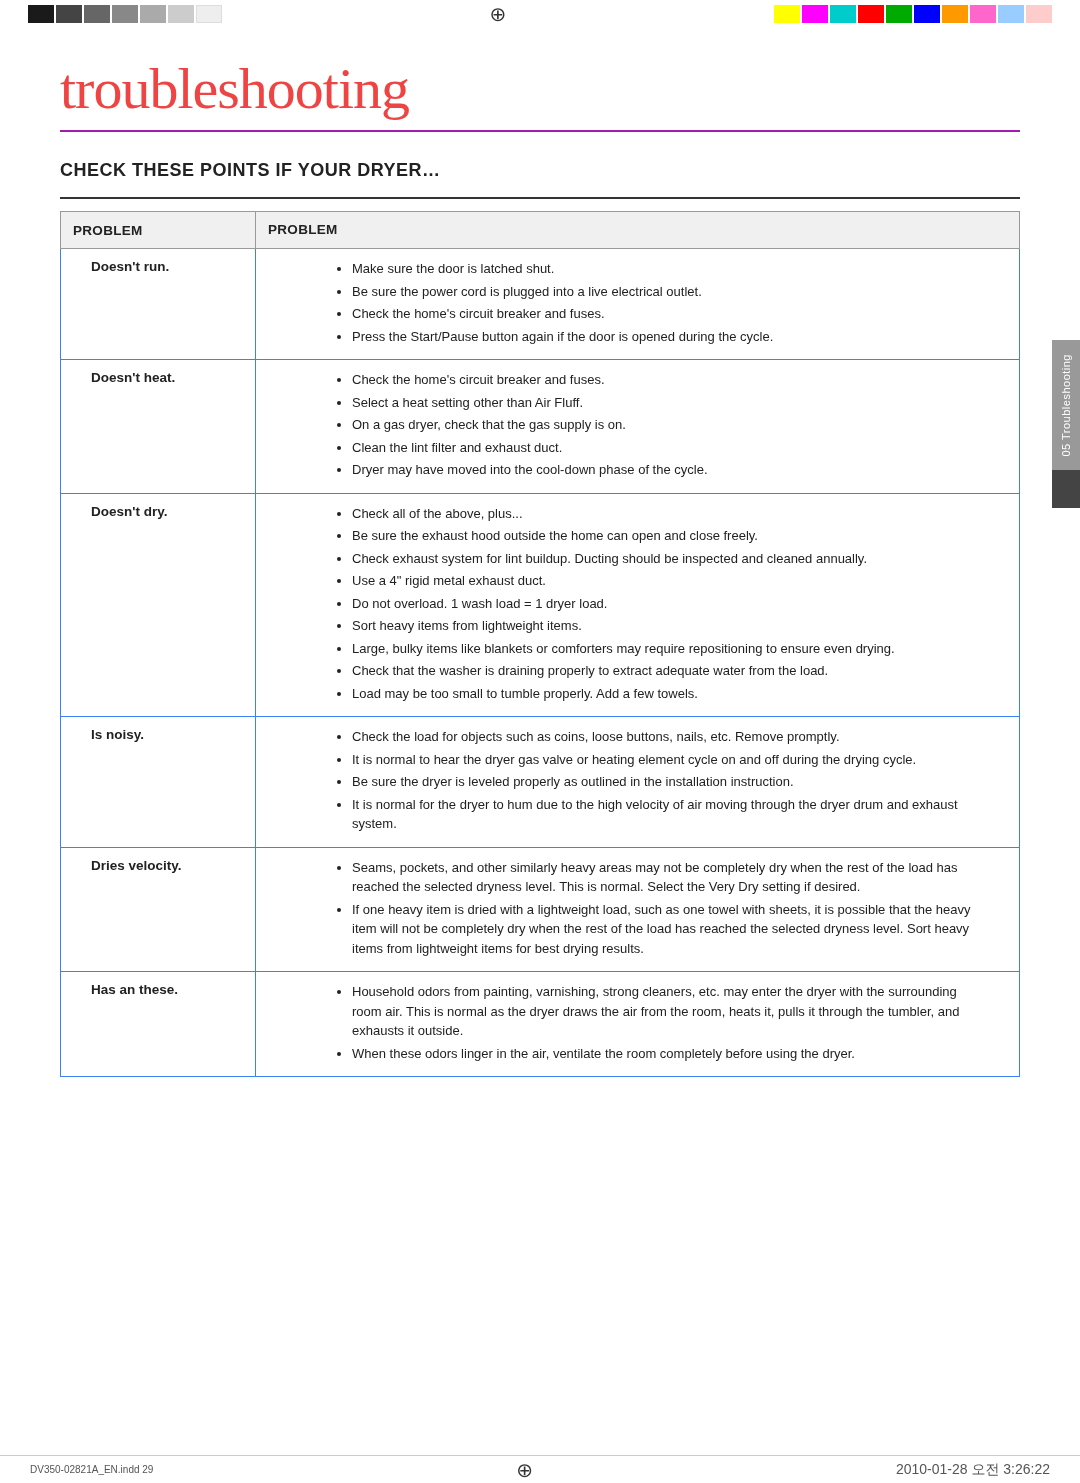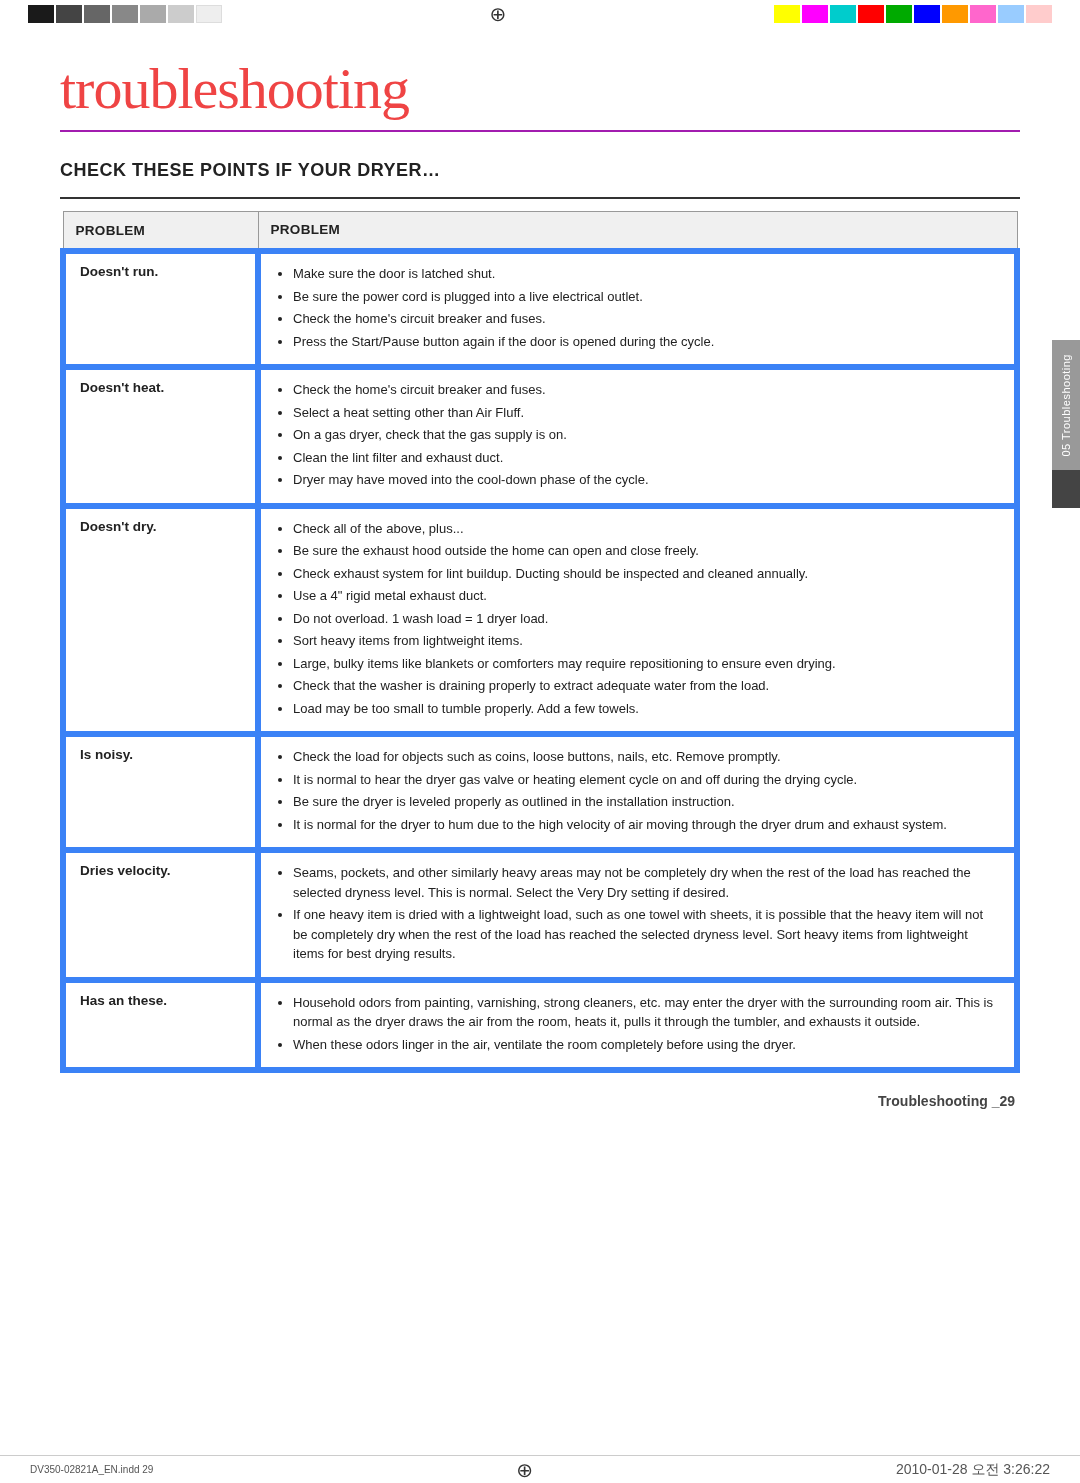--- a/index.html
+++ b/index.html
@@ -60,22 +60,22 @@
       background: #f0f0f0;
       border: 1px solid #999;
       padding: 8px 12px;
       text-align: left;
       font-weight: 700;
       font-size: 13.5px;
       letter-spacing: 0.3px;
     }
 
     .troubleshoot-table tbody tr td {
-      border: 6px solid #3b82f6;
-      padding: 10px 14px;
+      border: 1px solid #3b82f6;
+      padding: 10px 30px;
       vertical-align: top;
     }
 
     .problem-col {
       width: 195px;
       font-weight: 700;
       font-size: 13.5px;
     }
 
     .solution-col {
@@ -84,20 +84,21 @@
     }
 
     .solution-col ul {
       list-style: disc;
       padding-left: 18px;
     }
 
     .solution-col ul li {
       margin-bottom: 3px;
       line-height: 1.5;
+      margin-left: 48px;
     }
 
     .side-tab-text {
       writing-mode: vertical-rl;
       transform: rotate(180deg);
       font-size: 11px;
       color: #fff;
       padding: 10px 4px;
       letter-spacing: 0.5px;
       white-space: nowrap;
@@ -275,23 +276,20 @@
           <td class="solution-col">
             <ul>
               <li>Household odors from painting, varnishing, strong cleaners, etc. may enter the dryer with the surrounding room air. This is normal as the dryer draws the air from the room, heats it, pulls it through the tumbler, and exhausts it outside.</li>
               <li>When these odors linger in the air, ventilate the room completely before using the dryer.</li>
             </ul>
           </td>
         </tr>
       </tbody>
   </table>
 
-  <div style="display:flex; justify-content:flex-end; margin-top:20px; padding-right:5px;">
-    <span style="font-size:14px; font-weight:600; color:#444;">Troubleshooting _29</span>
-  </div>
 
 </div>
 
 <div class="footer-bar">
   <span class="footer-bar-left">DV350-02821A_EN.indd   29</span>
   <span class="footer-bar-center">⊕</span>
   <span class="footer-bar-right">2010-01-28   오전 3:26:22</span>
 </div>
 
 </body></html>

